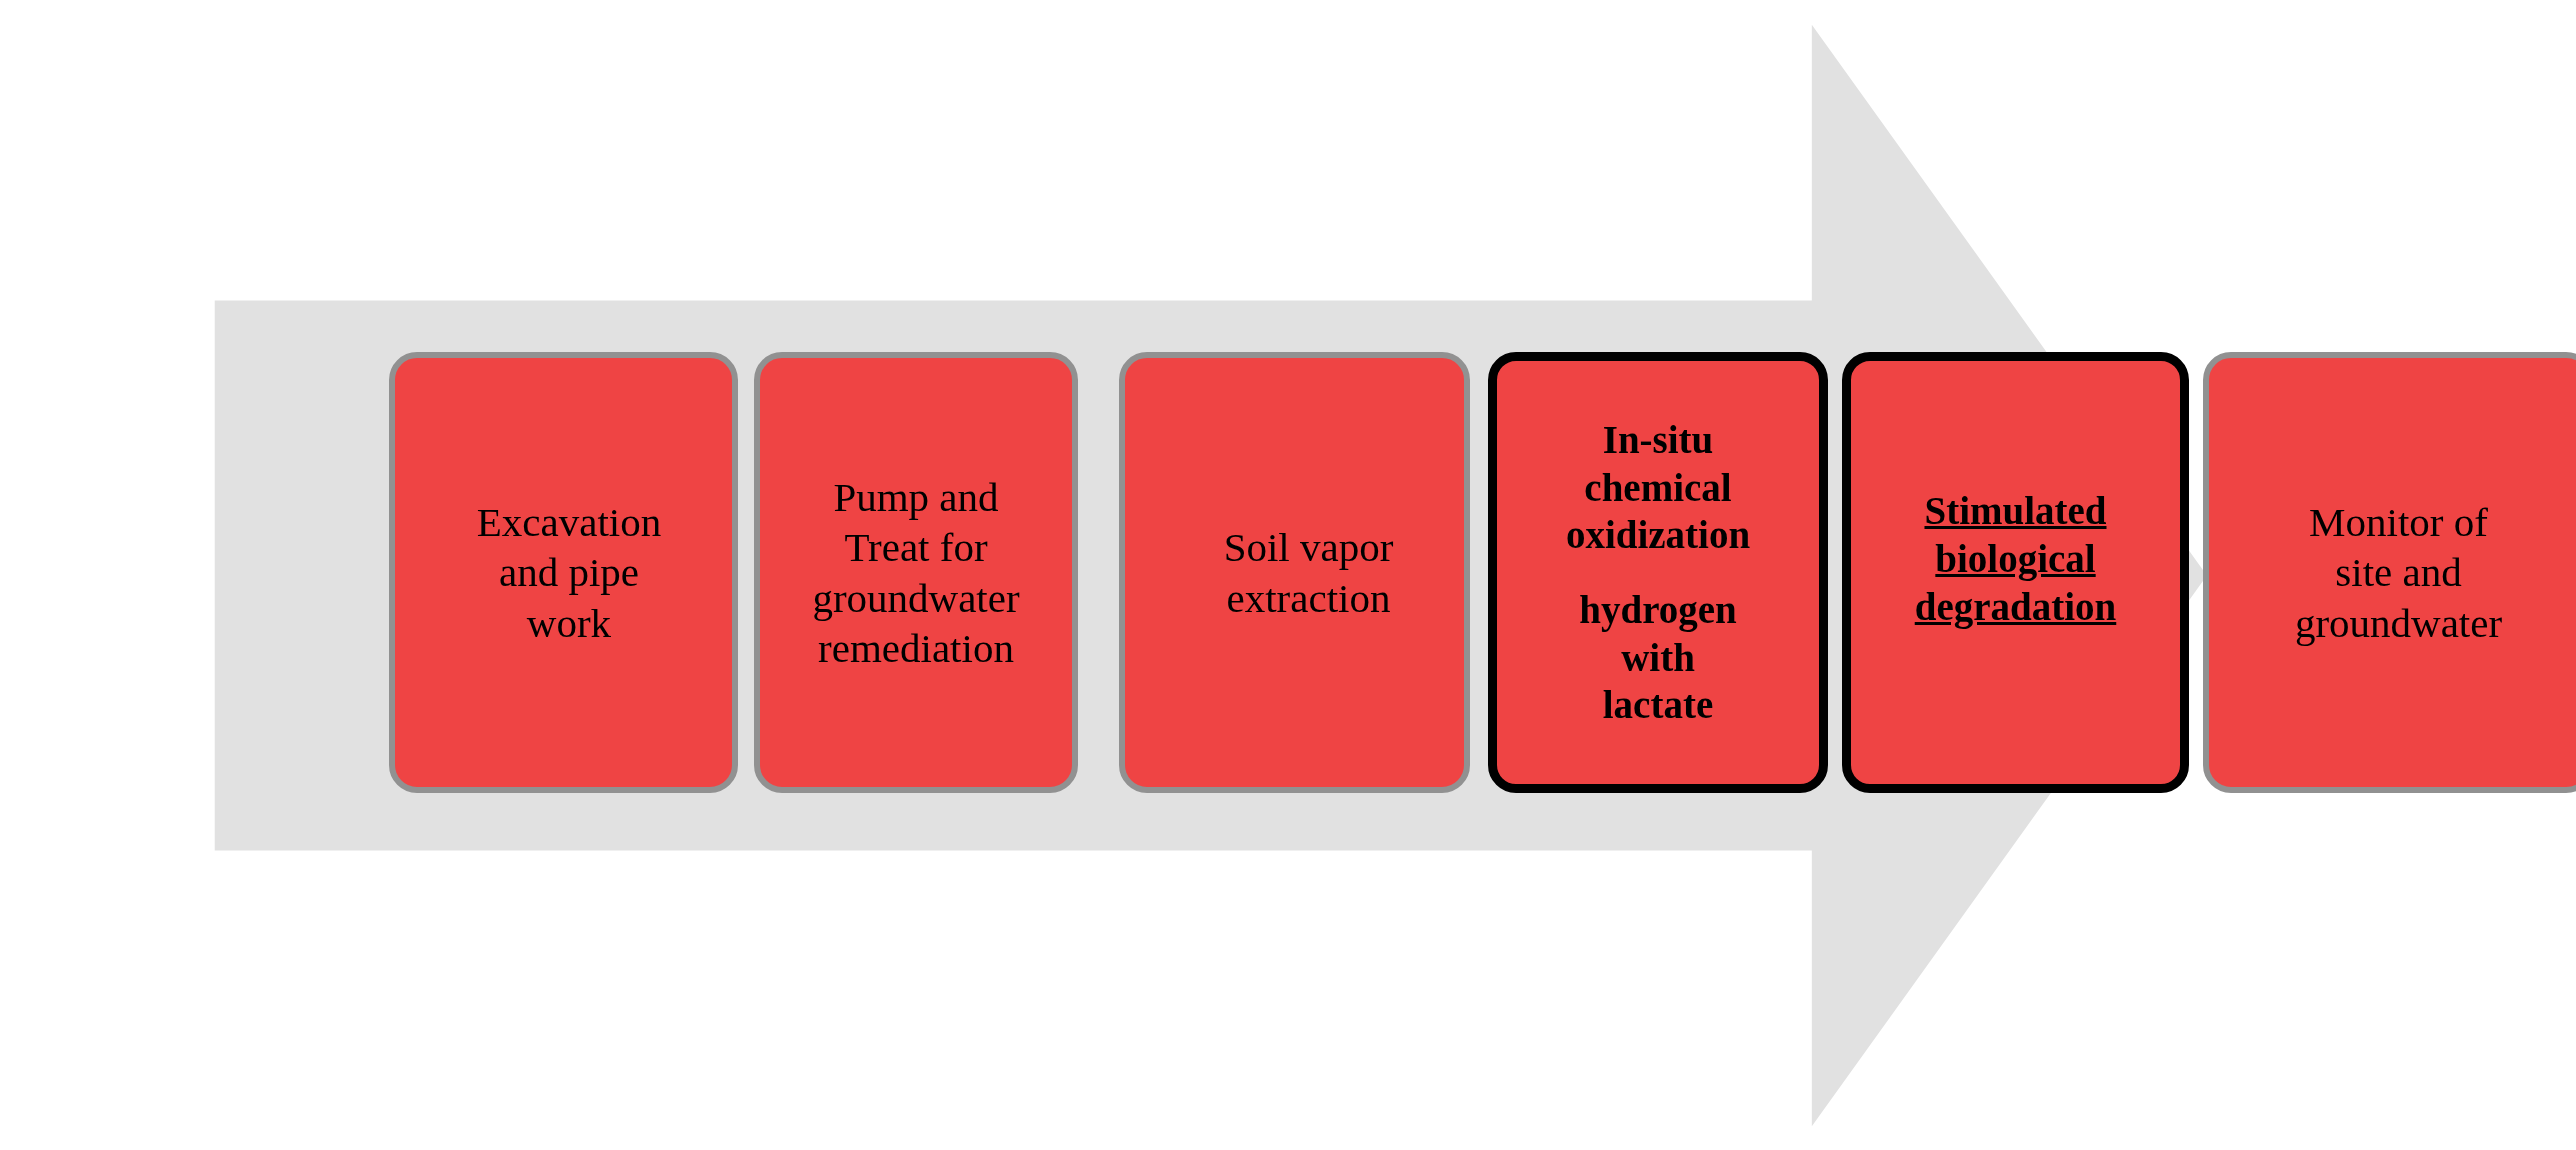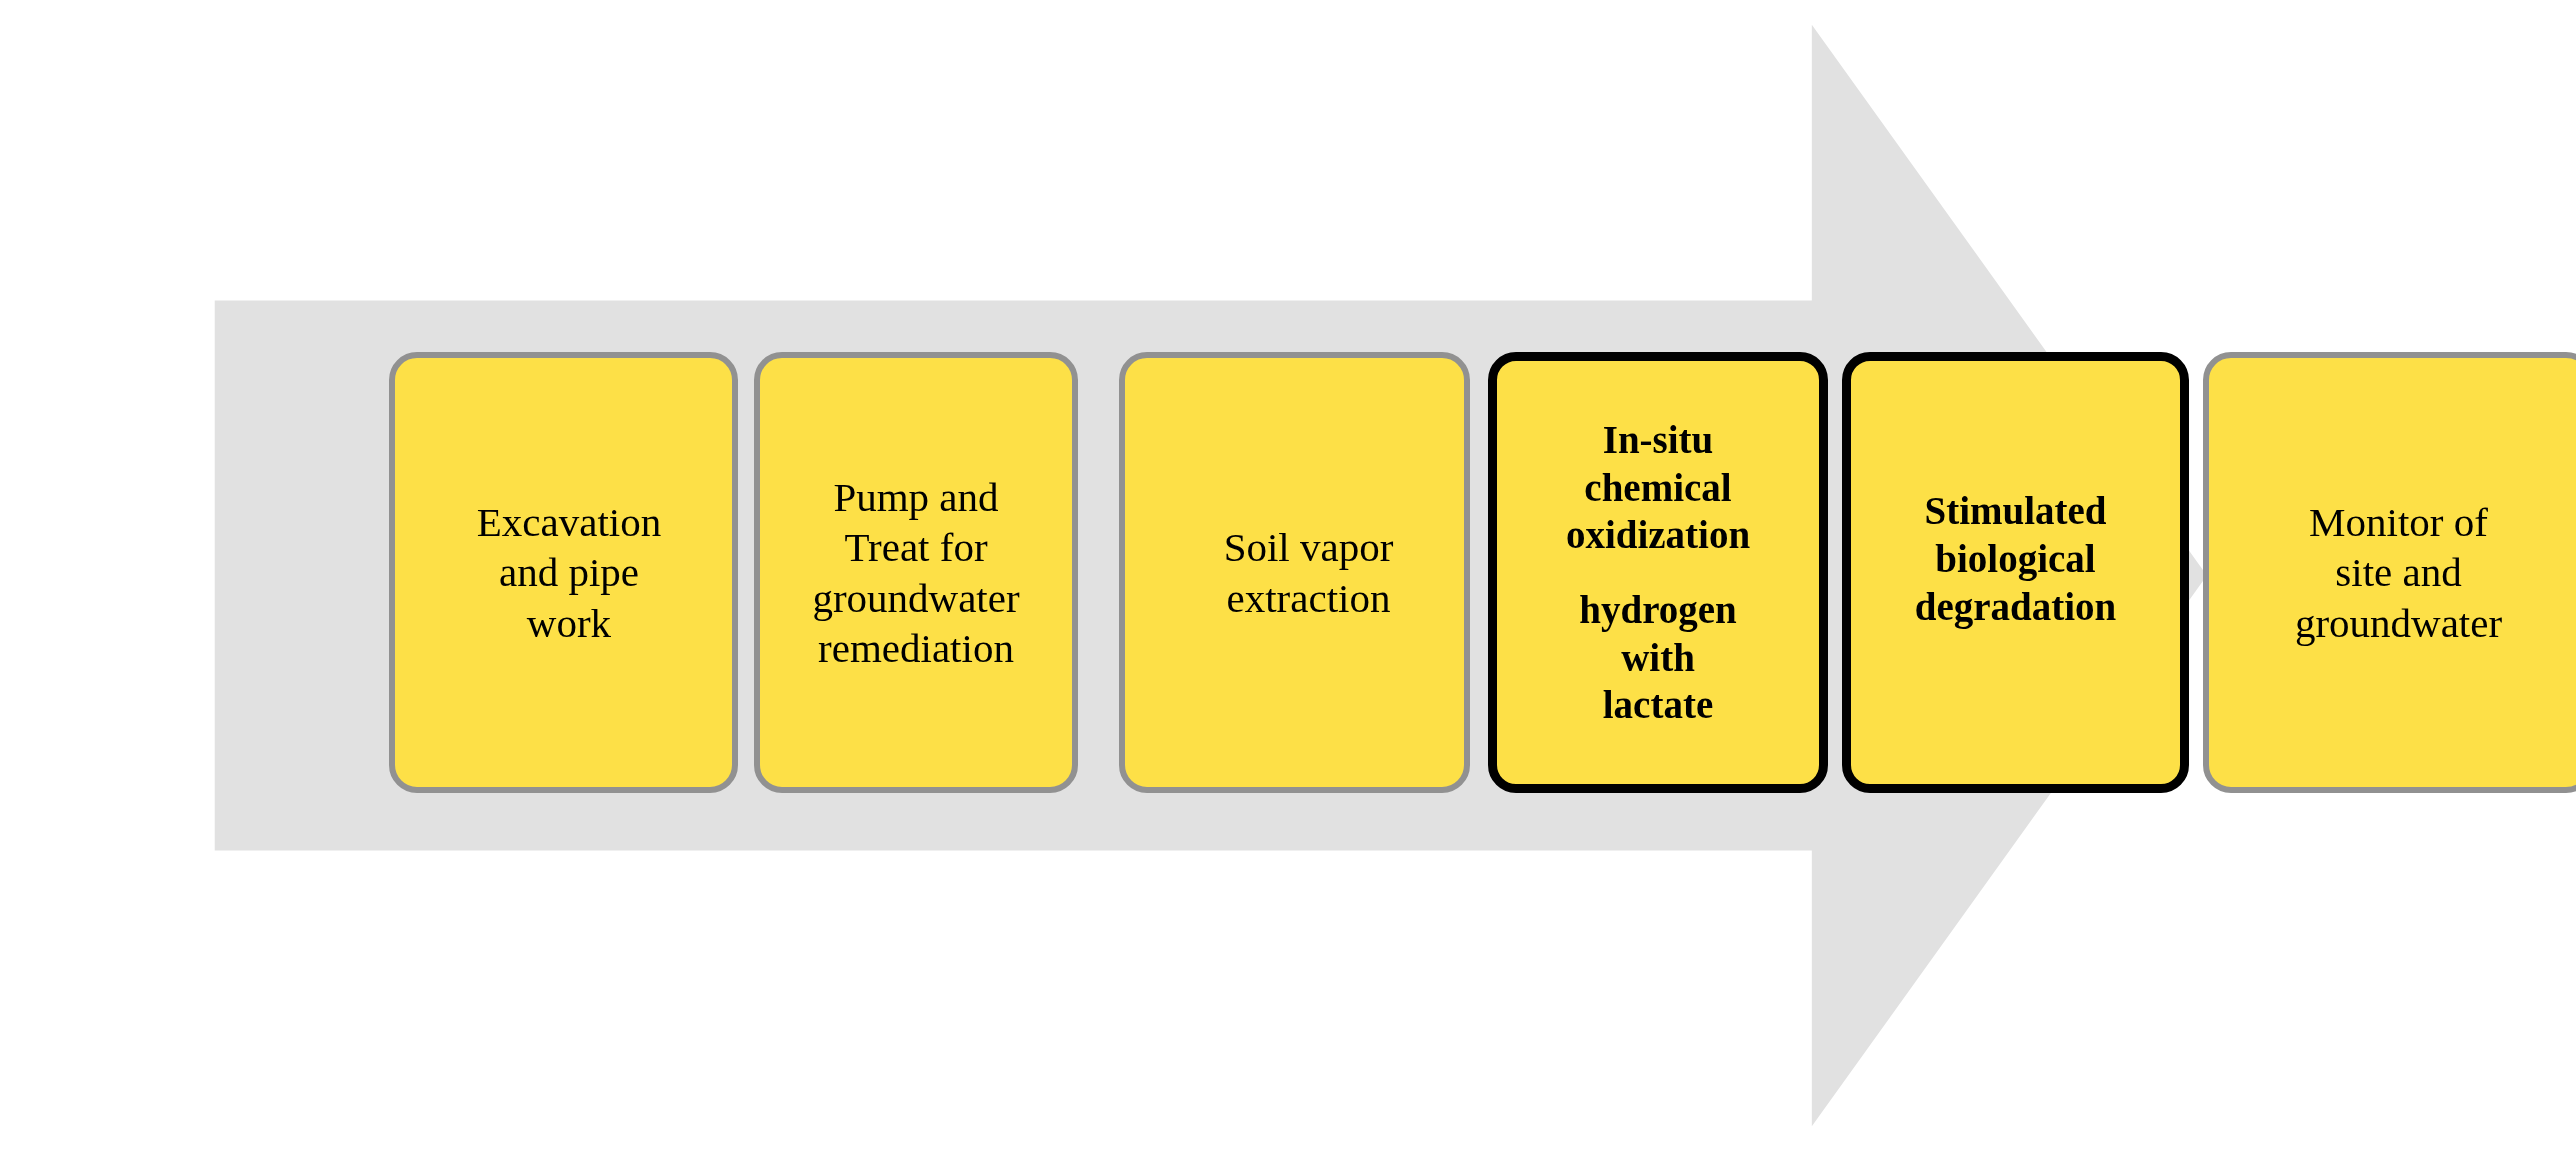--- a/index.html
+++ b/index.html
@@ -39,21 +39,21 @@
     width: 2576px;
     height: 441px;
     z-index: 2;
   }
 
   .step-box {
     position: absolute;
     top: 0;
     height: 441px;
     box-sizing: border-box;
-    background: #fde047;
+    background: #ef4444;
     border-style: solid;
     border-radius: 28px;
     display: flex;
     align-items: center;
     justify-content: center;
     text-align: center;
     overflow: hidden;
   }
 
   .step-box.normal {
@@ -139,21 +139,21 @@
         <span class="box-line">In-situ</span>
         <span class="box-line">chemical</span>
         <span class="box-line">oxidization</span>
         <span class="box-gap"></span>
         <span class="box-line">hydrogen</span>
         <span class="box-line">with</span>
         <span class="box-line">lactate</span>
       </span>
     </div>
 
-    <div class="step-box emphasis" id="box-6" style="border-color: rgb(0, 0, 0);">
+    <div class="step-box emphasis" id="box-6" style="border-color: rgb(0, 0, 0); text-decoration: underline;">
       <span class="box-text">
         <span class="box-line">Stimulated</span>
         <span class="box-line">biological</span>
         <span class="box-line">degradation</span>
         <span class="box-gap"></span>
       </span>
     </div>
 
     <div class="step-box normal" id="box-7" style="border-color: rgb(145, 145, 145);">
       <span class="box-text">

